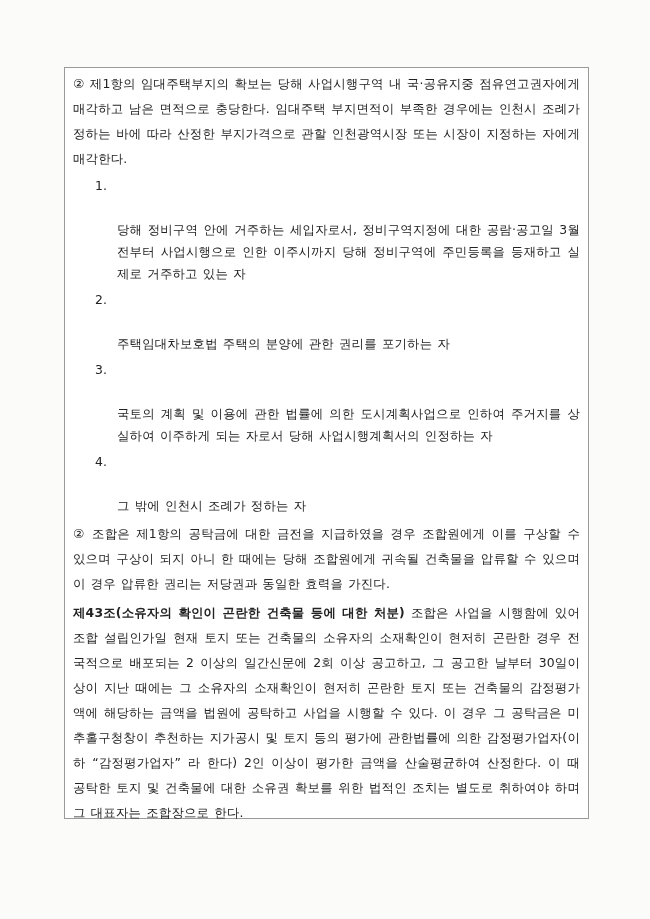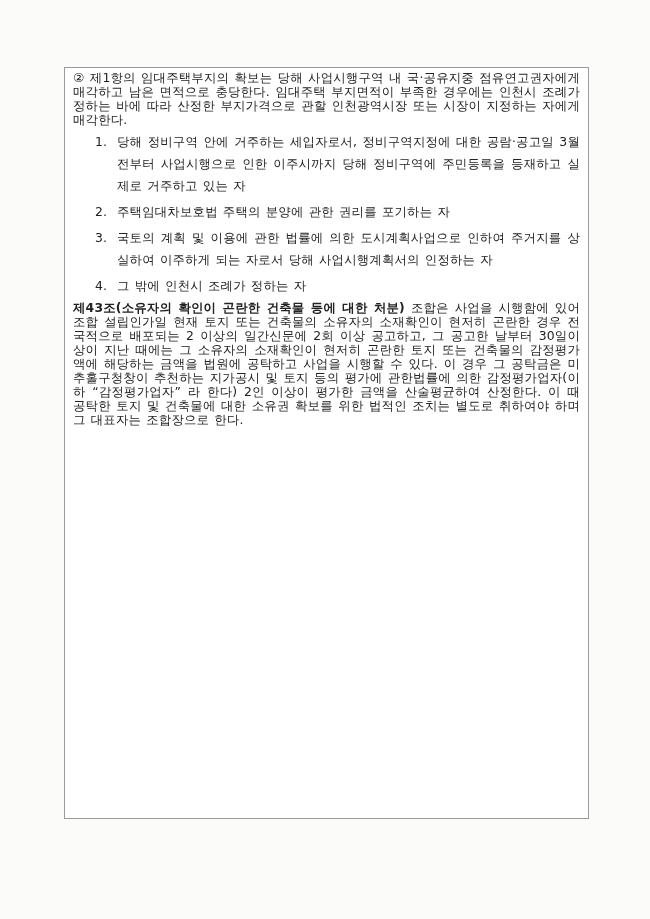--- a/index.html
+++ b/index.html
@@ -15,21 +15,21 @@
     position: absolute;
     left: 64px; top: 67px;
     width: 525px; height: 752px;
     border: 1px solid #9a9a9a;
     box-sizing: border-box;
     background: #fff;
     padding: 3px 8px 0 8px;
   }
   .para {
     font-size: 12.4px;
-    line-height: 14px;
+    line-height: 25px;
     text-align: justify;
     text-align-last: left;
     margin: 0 0 4px 0;
     letter-spacing: 0.2px;
     word-spacing: 1px;
   }
   .item {
     display: flex;
     font-size: 12.4px;
     line-height: 22px;
@@ -40,20 +40,21 @@
   .item .num {
     flex: 0 0 auto;
     width: 18px;
     padding-left: 22px;
   }
   .item .txt {
     flex: 1;
     text-align: justify;
     text-align-last: left;
     padding-left: 4px;
+    margin-top: 44px;
   }
   .art-title { font-weight: bold; }
 </style>
 </head>
 <body>
 
 <div class="page-box">
   <p class="para">② 제1항의 임대주택부지의 확보는 당해 사업시행구역 내 국·공유지중 점유연고권자에게 매각하고 남은 면적으로 충당한다. 임대주택 부지면적이 부족한 경우에는 인천시 조례가 정하는 바에 따라 산정한 부지가격으로 관할 인천광역시장 또는 시장이 지정하는 자에게 매각한다.</p>
 
 
@@ -69,15 +70,16 @@
     <span class="num">3.</span>
     <span class="txt">국토의 계획 및 이용에 관한 법률에 의한 도시계획사업으로 인하여 주거지를 상실하여 이주하게 되는 자로서 당해 사업시행계획서의 인정하는 자</span>
   </div>
   <div class="item">
     <span class="num">4.</span>
     <span class="txt">그 밖에 인천시 조례가 정하는 자</span>
   </div>
 
 
 
+  <p class="para">② 조합은 제1항의 공탁금에 대한 금전을 지급하였을 경우 조합원에게 이를 구상할 수 있으며 구상이 되지 아니 한 때에는 당해 조합원에게 귀속될 건축물을 압류할 수 있으며 이 경우 압류한 권리는 저당권과 동일한 효력을 가진다.</p>
 
   <p class="para"><span class="art-title">제43조(소유자의 확인이 곤란한 건축물 등에 대한 처분)</span><span> 조합은 사업을 시행함에 있어 조합 설립인가일 현재 토지 또는 건축물의 소유자의 소재확인이 현저히 곤란한 경우 전국적으로 배포되는 2 이상의 일간신문에 2회 이상 공고하고, 그 공고한 날부터 30일이상이 지난 때에는 그 소유자의 소재확인이 현저히 곤란한 토지 또는 건축물의 감정평가액에 해당하는 금액을 법원에 공탁하고 사업을 시행할 수 있다. 이 경우 그 공탁금은 미추홀구청창이 추천하는 지가공시 및 토지 등의 평가에 관한법률에 의한 감정평가업자(이하 “감정평가업자” 라 한다) 2인 이상이 평가한 금액을 산술평균하여 산정한다. 이 때 공탁한 토지 및 건축물에 대한 소유권 확보를 위한 법적인 조치는 별도로 취하여야 하며 그 대표자는 조합장으로 한다.</span></p>
 </div>
 
 </body></html>

